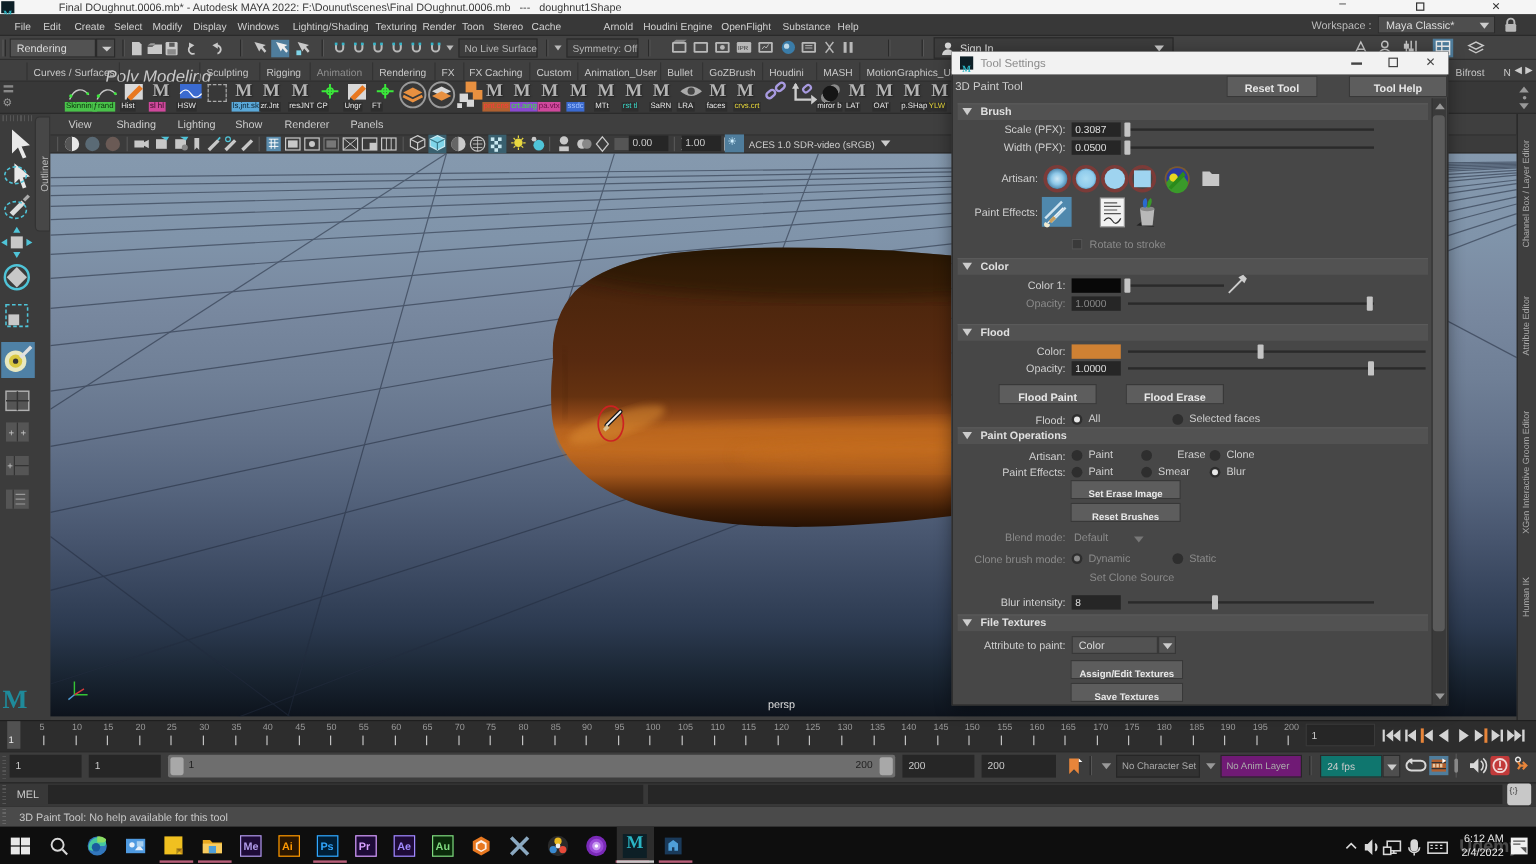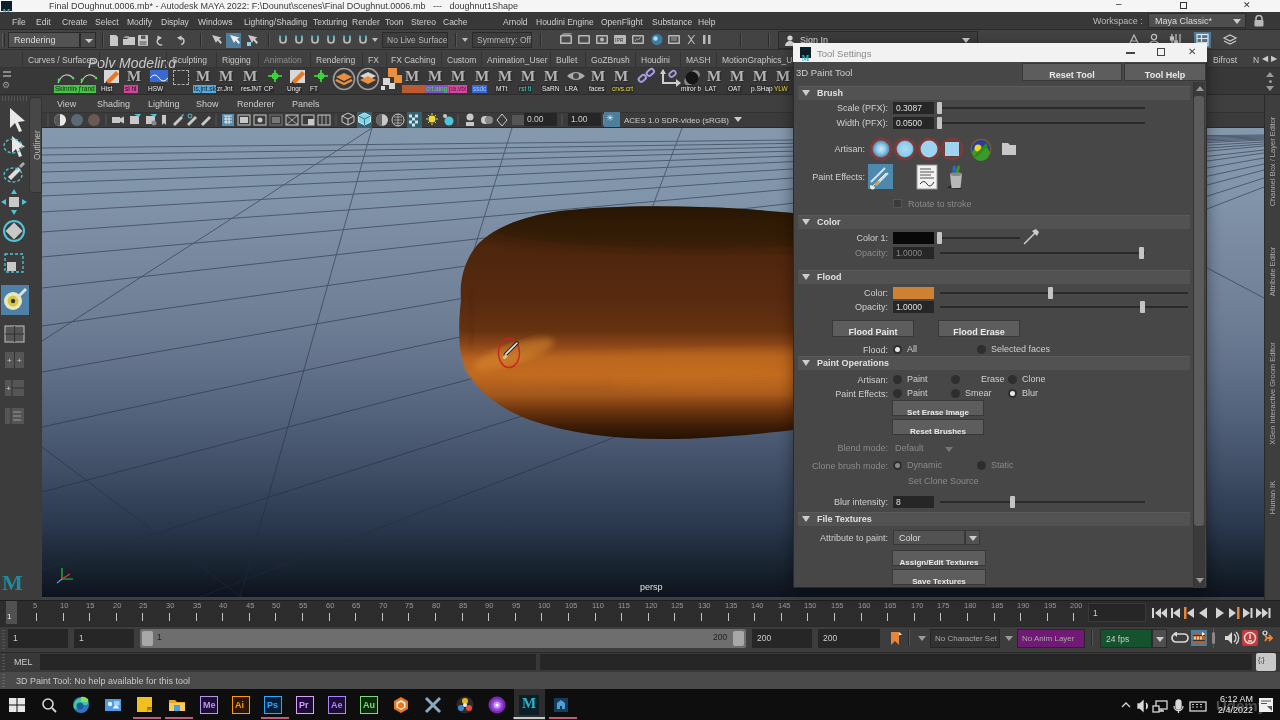--- a/index.html
+++ b/index.html
@@ -752,21 +752,21 @@
 <div class="abs" style="left:908px;top:630px;width:2px;height:16px;border-left:1px solid #2a2a2a;border-right:1px solid #555;"></div>
 <div class="abs" style="left:918px;top:636px;width:0;height:0;border-left:4px solid transparent;border-right:4px solid transparent;border-top:5px solid #999;"></div>
 <div class="abs" style="left:930px;top:629px;width:70px;height:19px;background:#323232;border:1px solid #262626;">
     <span class="abs txt" style="left:4px;top:4px;font-size:8px;color:#aaa;">No Character Set</span>
   </div>
 <div class="abs" style="left:1005px;top:636px;width:0;height:0;border-left:4px solid transparent;border-right:4px solid transparent;border-top:5px solid #999;"></div>
 <div class="abs" style="left:1017px;top:629px;width:68px;height:19px;background:#701a75;border:1px solid #262626;">
     <span class="abs txt" style="left:4px;top:4px;font-size:8px;color:#aaa;">No Anim Layer</span>
   </div>
 <div class="abs" style="left:1091px;top:630px;width:2px;height:16px;border-left:1px solid #2a2a2a;border-right:1px solid #555;"></div>
-<div class="abs" style="left:1100px;top:629px;width:52px;height:19px;background:#14532d;border:1px solid #2a2a2a;">
+<div class="abs" style="left:1100px;top:629px;width:52px;height:19px;background:#0f766e;border:1px solid #2a2a2a;">
     <span class="abs txt" style="left:5px;top:4px;font-size:8.5px;color:#ccc;">24 fps</span>
   </div>
 <div class="abs" style="left:1152px;top:629px;width:15px;height:19px;background:#4e4e4e;border:1px solid #2a2a2a;">
     <span class="abs" style="left:3px;top:7px;width:0;height:0;border-left:4px solid transparent;border-right:4px solid transparent;border-top:5px solid #ccc;"></span>
   </div>
 <svg class="abs" style="left:1171px;top:632px;" width="18" height="12" viewBox="0 0 18 12">
     <path d="M5 2 h8 a4 4 0 0 1 0 8 h-8 a4 4 0 0 1 0 -8" stroke="#d8d8d8" stroke-width="1.7" fill="none"></path>
     <path d="M6 -1 l-4 3 4 3 z" fill="#d8d8d8"></path>
   </svg>
 <div class="abs" style="left:1191px;top:630px;width:16px;height:16px;background:#4f7d9c;"></div>
@@ -919,21 +919,21 @@
     <path d="M9 9 h5 v5 z" fill="#555"></path>
   </svg>
 <div class="abs" style="left:793px;top:43px;width:414px;height:545px;background:#474747;border:1px solid #2a2a2a;box-shadow:0 3px 14px rgba(0,0,0,0.45);"></div>
 <div class="abs" style="left:793px;top:43px;width:414px;height:19px;background:#f2f2f2;"></div>
 <div class="abs" style="left:800px;top:47px;width:11px;height:11px;background:#0d1f26;text-align:center;"><span style="font:bold 8px 'Liberation Serif',serif;color:#2ab5c4;line-height:10px;">M</span></div>
 <div class="abs txt" style="left:817px;top:48px;font-size:9.5px;color:#8a8a8a;">Tool Settings</div>
 <div class="abs" style="left:1126px;top:52px;width:9px;height:1.5px;background:#444;"></div>
 <div class="abs" style="left:1157px;top:48px;width:8px;height:8px;border:1.2px solid #444;"></div>
 <div class="abs txt" style="left:1188px;top:46px;font-size:10px;color:#444;">✕</div>
 <div class="abs txt" style="left:796px;top:67px;font-size:9.5px;color:#ccc;">3D Paint Tool</div>
-<div class="abs" style="left:1022px;top:63px;width:100px;height:18px;background:#5d5d5d;border:1px solid #383838;text-align:center;"><span style="font-size:9px;color:#e8e8e8;line-height:17px;font-weight:bold;">Reset Tool</span></div>
+<div class="abs" style="left:1022px;top:63px;width:76px;height:18px;background:#5d5d5d;border:1px solid #383838;text-align:center;"><span style="font-size:9px;color:#e8e8e8;line-height:17px;font-weight:bold;">Reset Tool</span></div>
 <div class="abs" style="left:1124px;top:63px;width:82px;height:18px;background:#5d5d5d;border:1px solid #383838;text-align:center;"><span style="font-size:9px;color:#e8e8e8;line-height:17px;font-weight:bold;">Tool Help</span></div>
 <div class="abs" style="left:1193px;top:82px;width:12px;height:506px;background:#3a3a3a;border-left:1px solid #333;"></div>
 <div class="abs" style="left:1196px;top:86px;width:0;height:0;border-left:4px solid transparent;border-right:4px solid transparent;border-bottom:5px solid #999;"></div>
 <div class="abs" style="left:1194px;top:96px;width:10px;height:430px;background:#5b5b5b;border-radius:3px;"></div>
 <div class="abs" style="left:1196px;top:578px;width:0;height:0;border-left:4px solid transparent;border-right:4px solid transparent;border-top:5px solid #999;"></div>
 <div class="abs" style="left:798px;top:86px;width:392px;height:14px;background:#525252;border-top:1px solid #5a5a5a;"></div>
 <div class="abs" style="left:802px;top:90px;width:0;height:0;border-left:4.5px solid transparent;border-right:4.5px solid transparent;border-top:6px solid #ccc;"></div>
 <div class="abs txt" style="left:817px;top:88px;font-size:9px;font-weight:bold;color:#e0e0e0;">Brush</div>
 <div class="abs txt" style="left:688px;top:103px;width:200px;text-align:right;font-size:9px;color:#cfcfcf;">Scale (PFX):</div>
 <div class="abs" style="left:893px;top:102px;width:41px;height:12px;background:#262626;">

